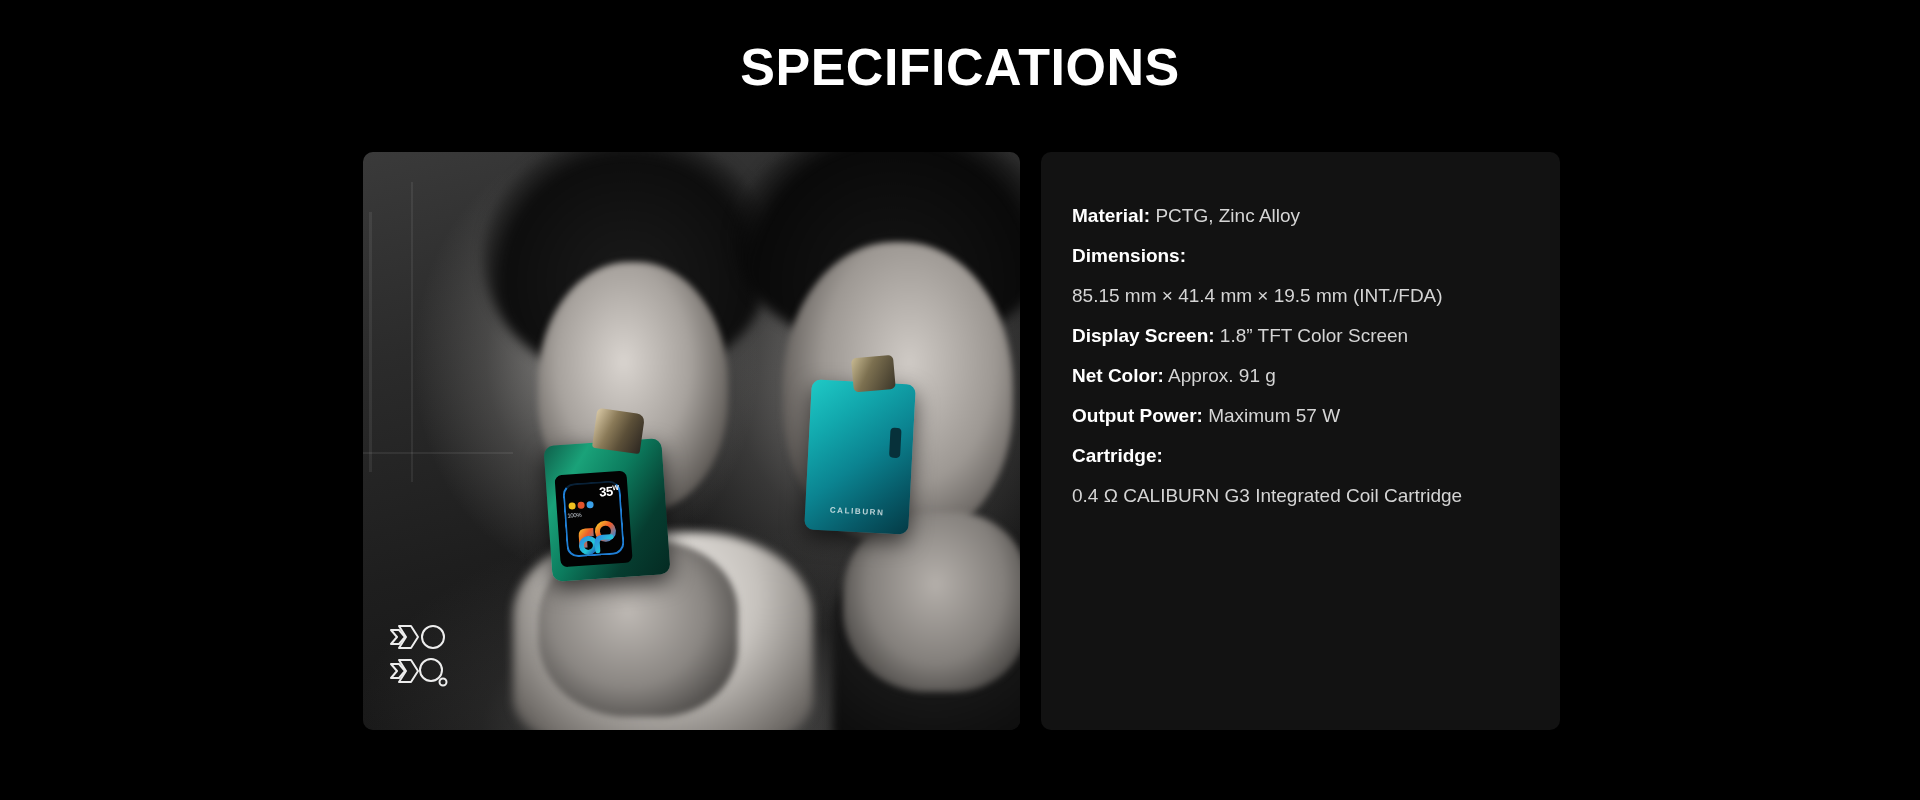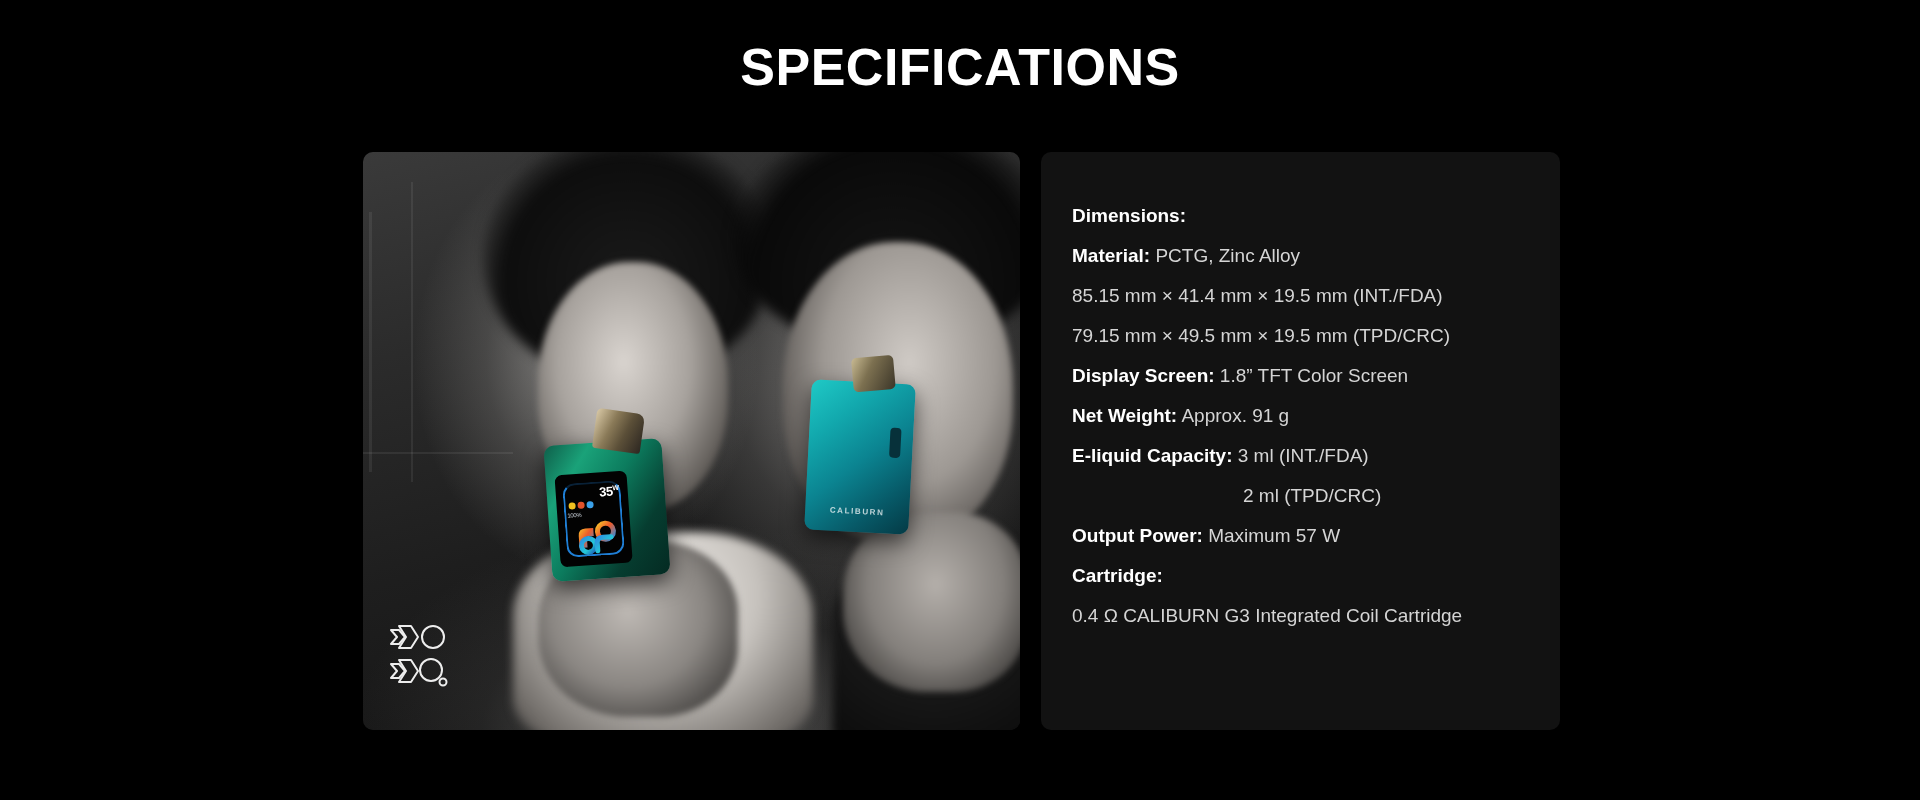--- a/index.html
+++ b/index.html
@@ -320,27 +320,24 @@
           <path d="M6 42 L14 42 L20 49 L14 56 L6 56 L12 49 Z"></path>
           <circle cx="46" cy="48" r="11"></circle>
           <circle cx="58" cy="60" r="3.5"></circle>
         </g>
       </svg>
     </div>
   </figure>
 
   <section class="spec-card">
     <ul class="spec-list" id="spec-list">
+        <li class="spec-line"><span class="k">Material:</span><span> PCTG, Zinc Alloy</span></li>
         <li class="spec-line"><span class="k">Dimensions:</span></li>
-        <li class="spec-line"><span class="k">Material:</span><span> PCTG, Zinc Alloy</span></li>
         <li class="spec-line"><span>85.15 mm × 41.4 mm × 19.5 mm (INT./FDA)</span></li>
-        <li class="spec-line"><span>79.15 mm × 49.5 mm × 19.5 mm (TPD/CRC)</span></li>
         <li class="spec-line"><span class="k">Display Screen:</span><span> 1.8” TFT Color Screen</span></li>
-        <li class="spec-line"><span class="k">Net Weight:</span><span> Approx. 91 g</span></li>
-        <li class="spec-line"><span class="k">E-liquid Capacity:</span><span> 3 ml (INT./FDA)</span></li>
-        <li class="spec-line indent"><span>2 ml (TPD/CRC)</span></li>
+        <li class="spec-line"><span class="k">Net Color:</span><span> Approx. 91 g</span></li>
         <li class="spec-line"><span class="k">Output Power:</span><span>  Maximum 57 W</span></li>
         <li class="spec-line"><span class="k">Cartridge:</span></li>
         <li class="spec-line"><span>0.4 Ω CALIBURN G3 Integrated Coil Cartridge</span></li>
       </ul>
   </section>
 
 </div>
 
 </body></html>

